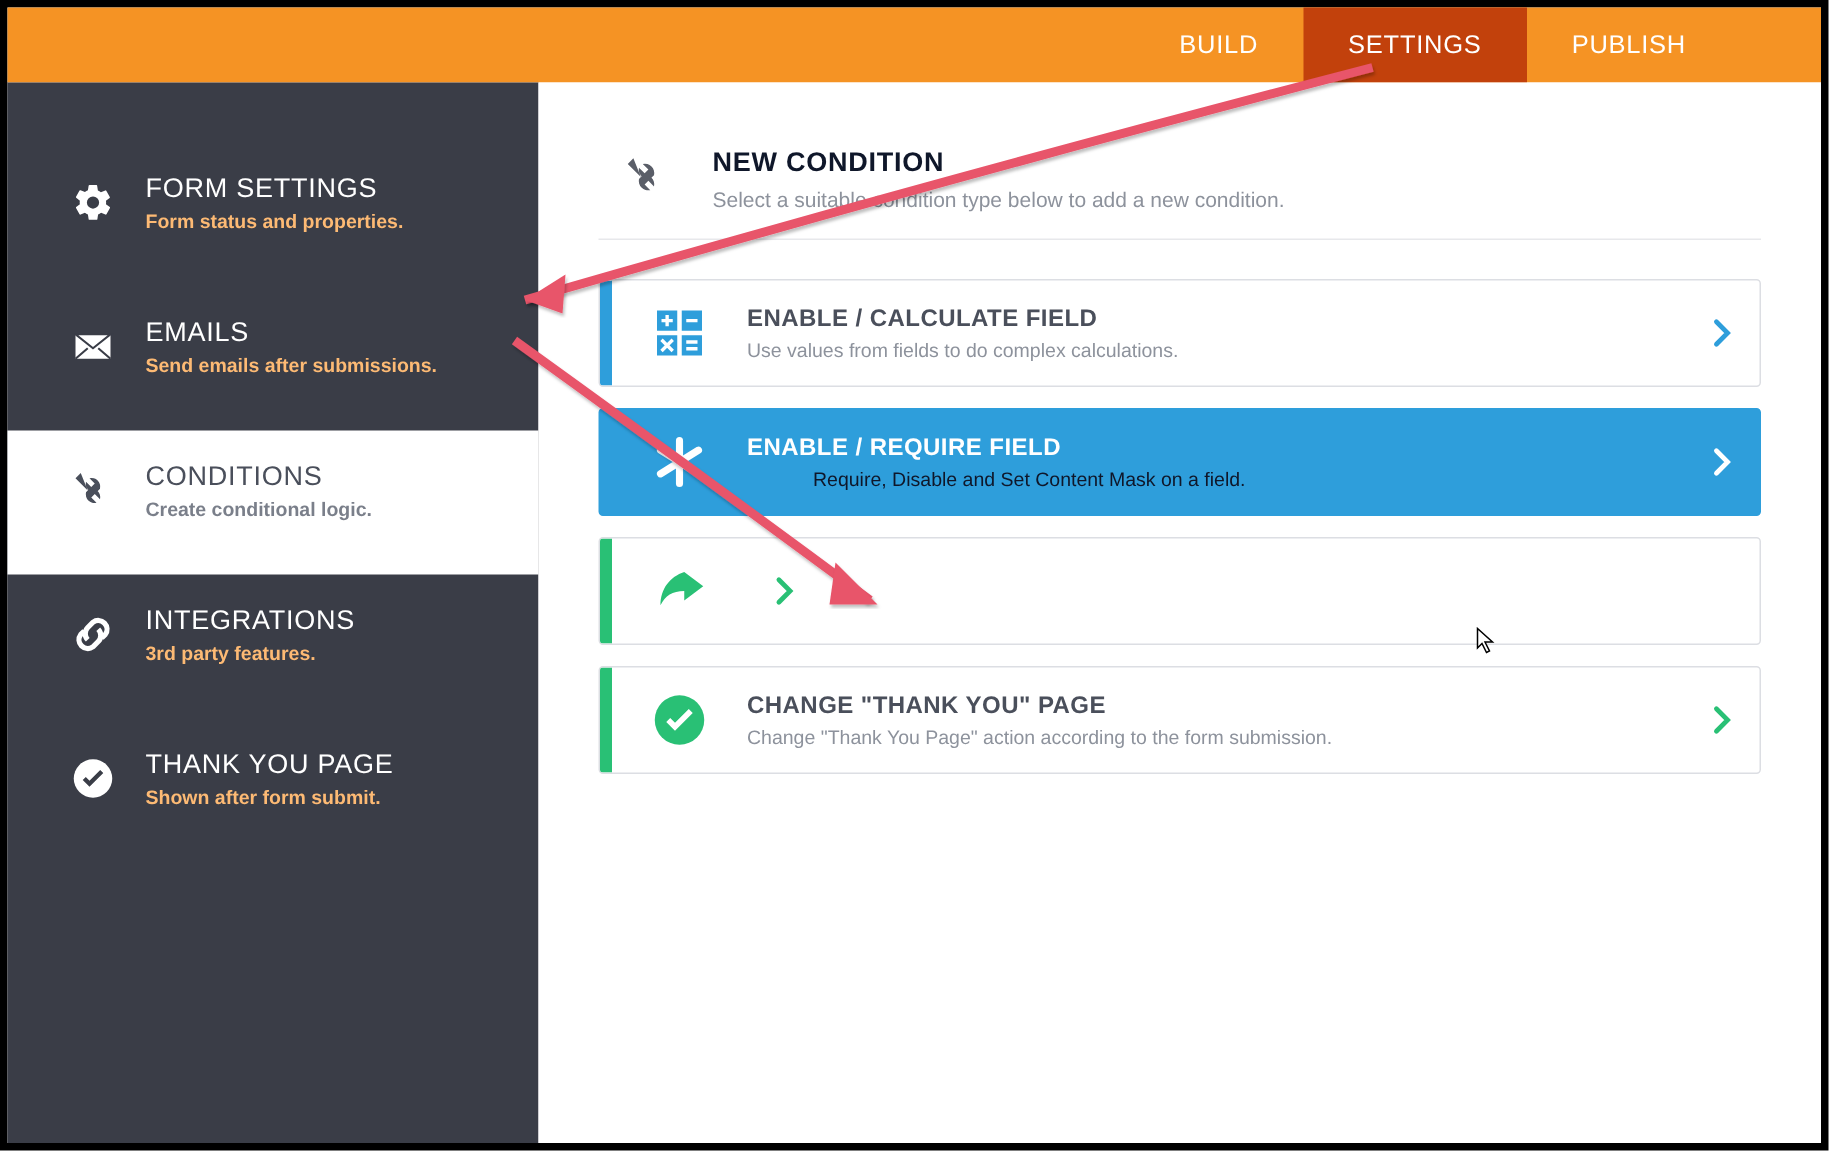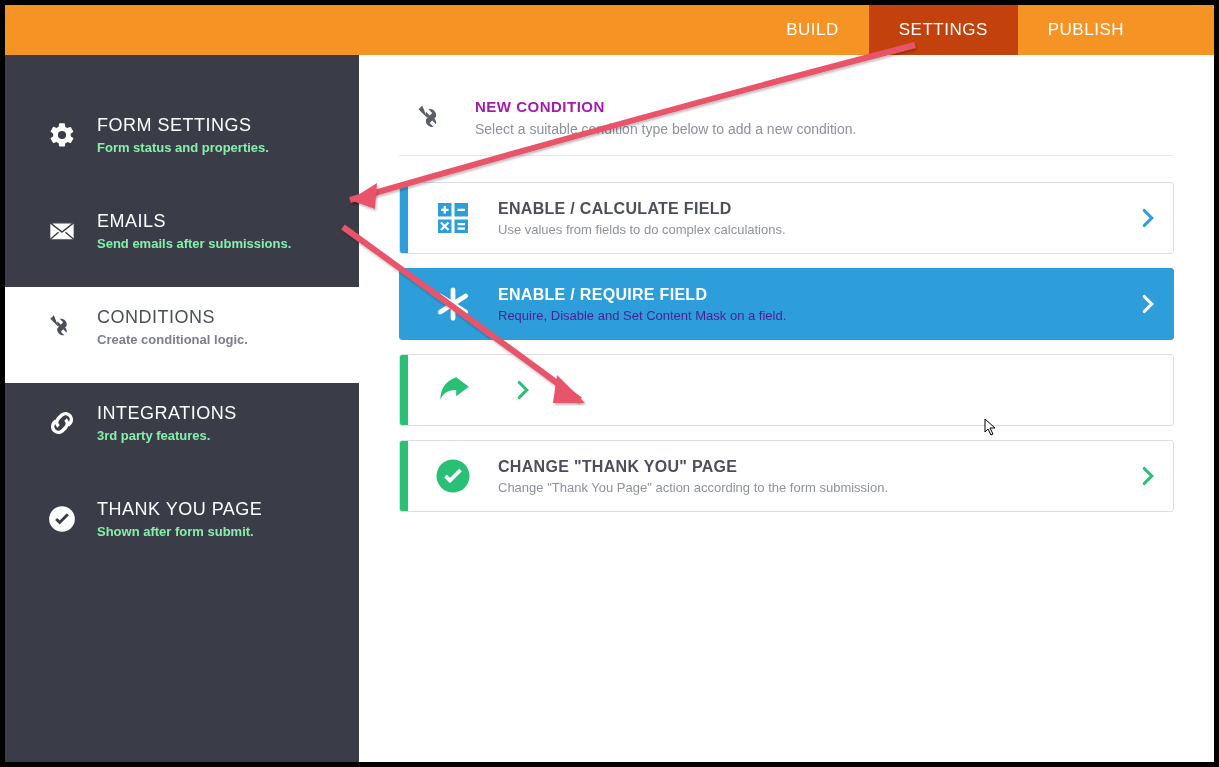--- a/index.html
+++ b/index.html
@@ -73,21 +73,21 @@
     justify-content: center;
   }
   .sidebar-item-text .title {
     font-size: 18px;
     font-weight: 400;
     letter-spacing: 0.5px;
   }
   .sidebar-item-text .desc {
     font-size: 13px;
     font-weight: 600;
-    color: #86efac;
+    color: #fdba74;
     margin-top: 4px;
   }
   .sidebar-item.active .sidebar-item-text .desc { color: #7a7f8a; }
   .sidebar-item.active .sidebar-item-text .title { color: #4a4f5b; font-weight: 500; }
 
   
   .main {
     flex: 1;
     padding: 25px 40px 25px 40px;
     background: #fff;
@@ -101,21 +101,21 @@
     border-bottom: 1px solid #e7e8eb;
     margin-bottom: 26px;
   }
   .section-header .icon-wrap {
     width: 36px; height: 36px;
     display:flex;align-items:center;justify-content:center;
     color:#5a5e68;
     margin-top:2px;
   }
   .section-header .title {
-    font-size: 15px; font-weight: 700; color: #a21caf; letter-spacing: 0.5px;
+    font-size: 18px; font-weight: 700; color: #0f172a; letter-spacing: 0.5px;
   }
   .section-header .desc {
     font-size: 14px; color: #8d929c; margin-top: 6px;
   }
 
   .card {
     display: flex;
     align-items: center;
     border: 1px solid #dcdee3;
     border-radius: 3px;
@@ -158,21 +158,21 @@
     align-items: center;
     justify-content: center;
     flex-shrink: 0;
   }
 
   .card.highlight {
     border-color: #2e9edb;
     background: #2e9edb;
   }
   .card.highlight .text .title { color: #fff; }
-  .card.highlight .text .desc { color: #4c1d95; }
+  .card.highlight .text .desc { color: #0f172a; margin-left: 44px; }
   .card.highlight .chevron svg path { stroke: #fff; }
   .card.highlight .icon-wrap svg path,
   .card.highlight .icon-wrap svg line { stroke: #fff; fill: none; }
 
   
   .arrows {
     position: absolute;
     top: 0; left: 0; right: 0; bottom: 0;
     pointer-events: none;
   }

